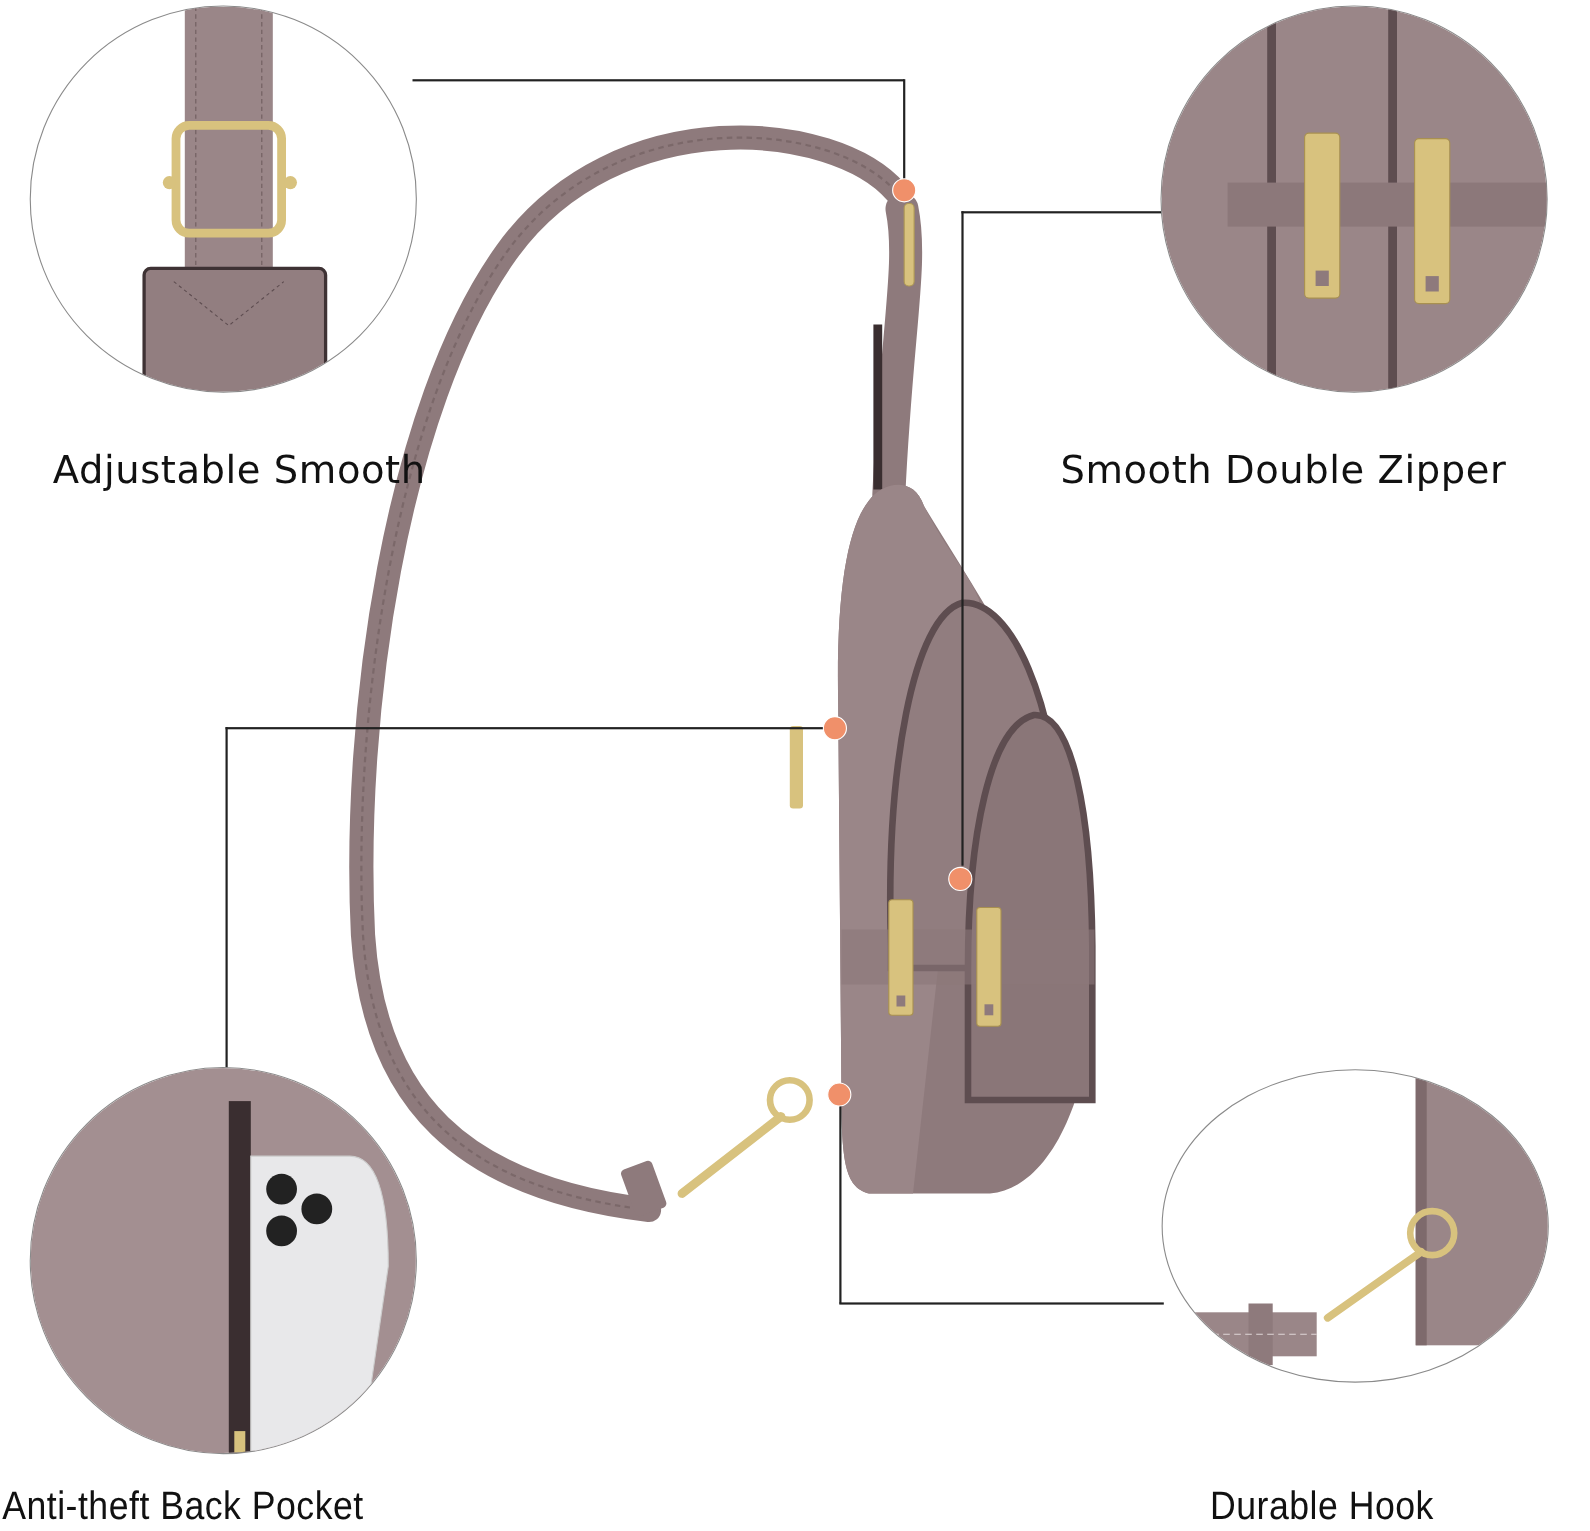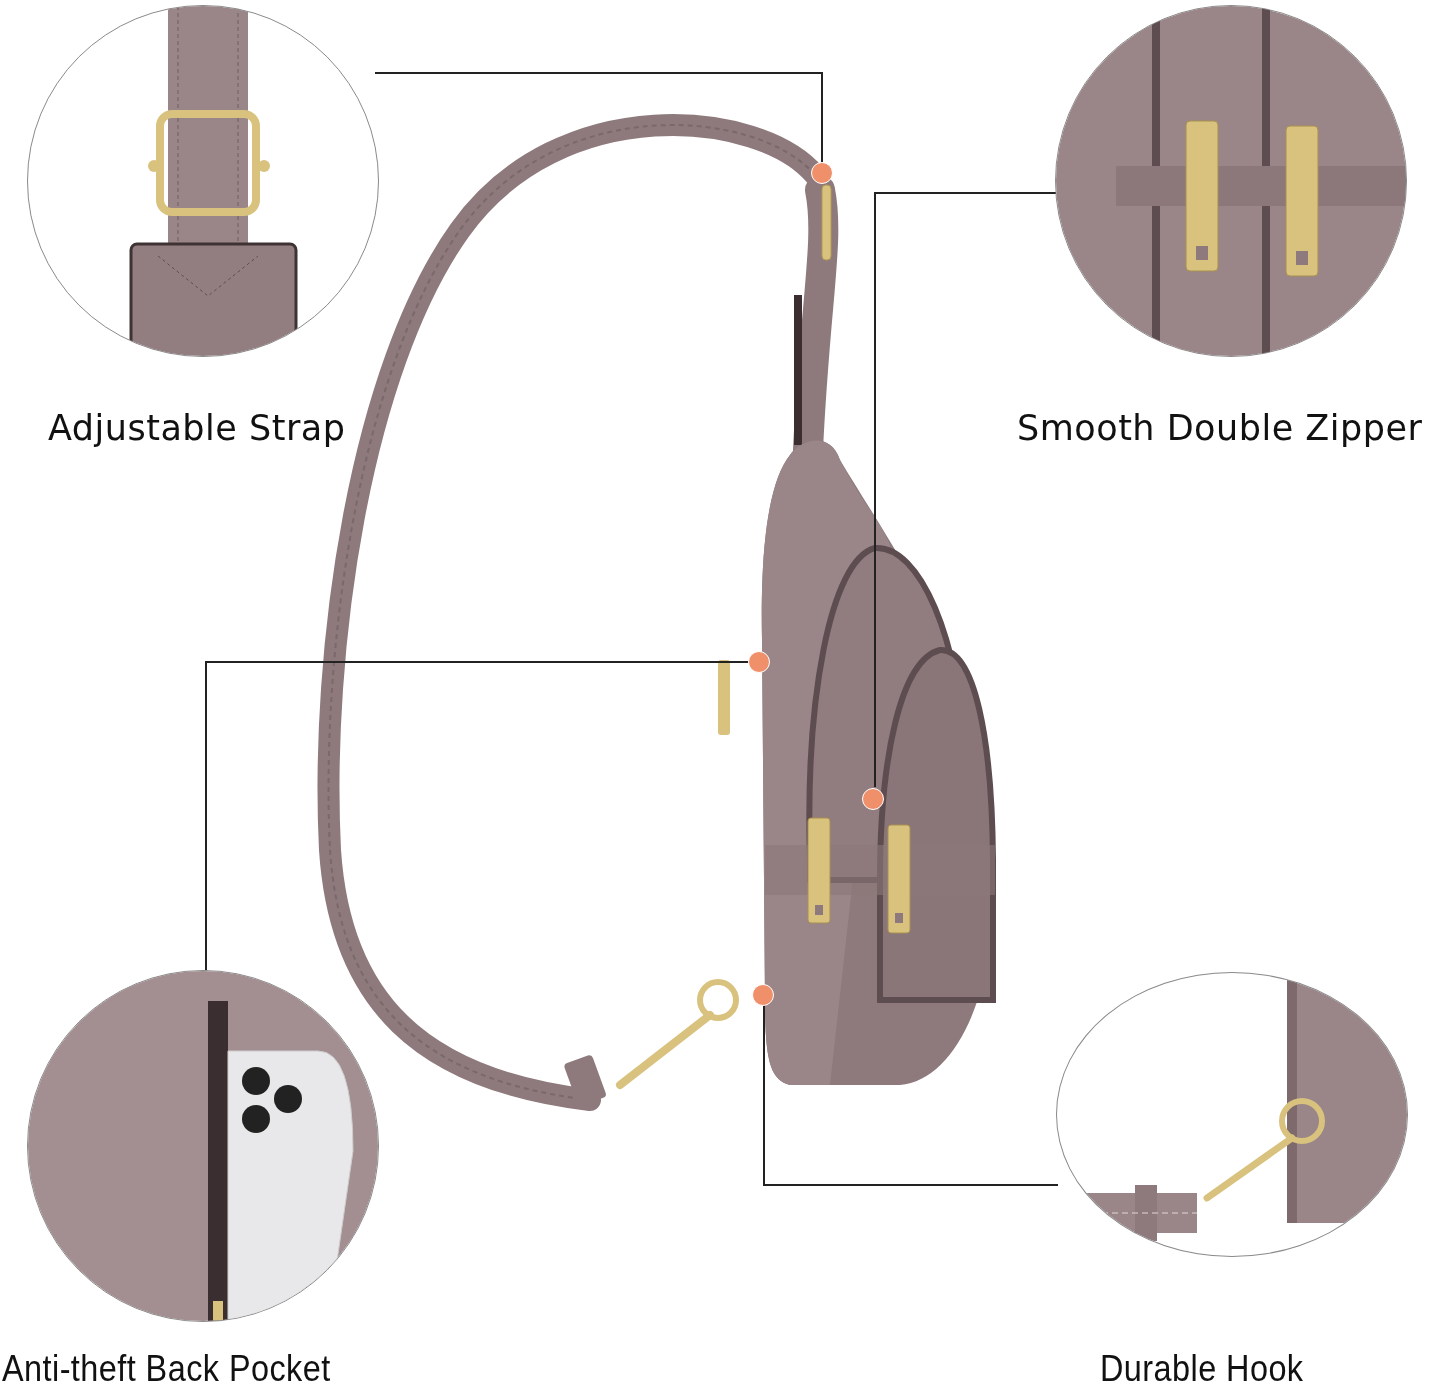--- a/index.html
+++ b/index.html
@@ -105,16 +105,16 @@
     <rect x="230" y="0" width="122" height="250" fill="#9a8688"></rect>
     <rect x="230" y="0" width="10" height="250" fill="#7e6a6c"></rect>
     <circle cx="245" cy="148" r="20" fill="none" stroke="#d8c27e" stroke-width="6"></circle>
     <path d="M235,165 L150,225" stroke="#d8c27e" stroke-width="7" stroke-linecap="round"></path>
     <rect x="0" y="220" width="140" height="40" fill="#9a8688"></rect>
     <rect x="78" y="212" width="22" height="56" fill="#8e7a7c"></rect>
     <line x1="5" y1="240" x2="140" y2="240" stroke="#e0d6d6" stroke-dasharray="6 4"></line>
   </svg>
 </div>
 
-<div class="label" style="left:48px;top:408px;">Adjustable Strap</div>
-<div class="label" style="left:1017px;top:408px;text-align:right;">Smooth Double Zipper</div>
+<div class="label" style="left:48px;top:408px;">Adjustable Smooth</div>
+<div class="label" style="left:964px;top:408px;text-align:right;">Smooth Double Zipper</div>
 <div class="label lbl-bottom" style="left:2px;top:1348px;">Anti-theft Back Pocket</div>
 <div class="label lbl-bottom" style="left:1100px;top:1348px;">Durable Hook</div>
 
 </body></html>

